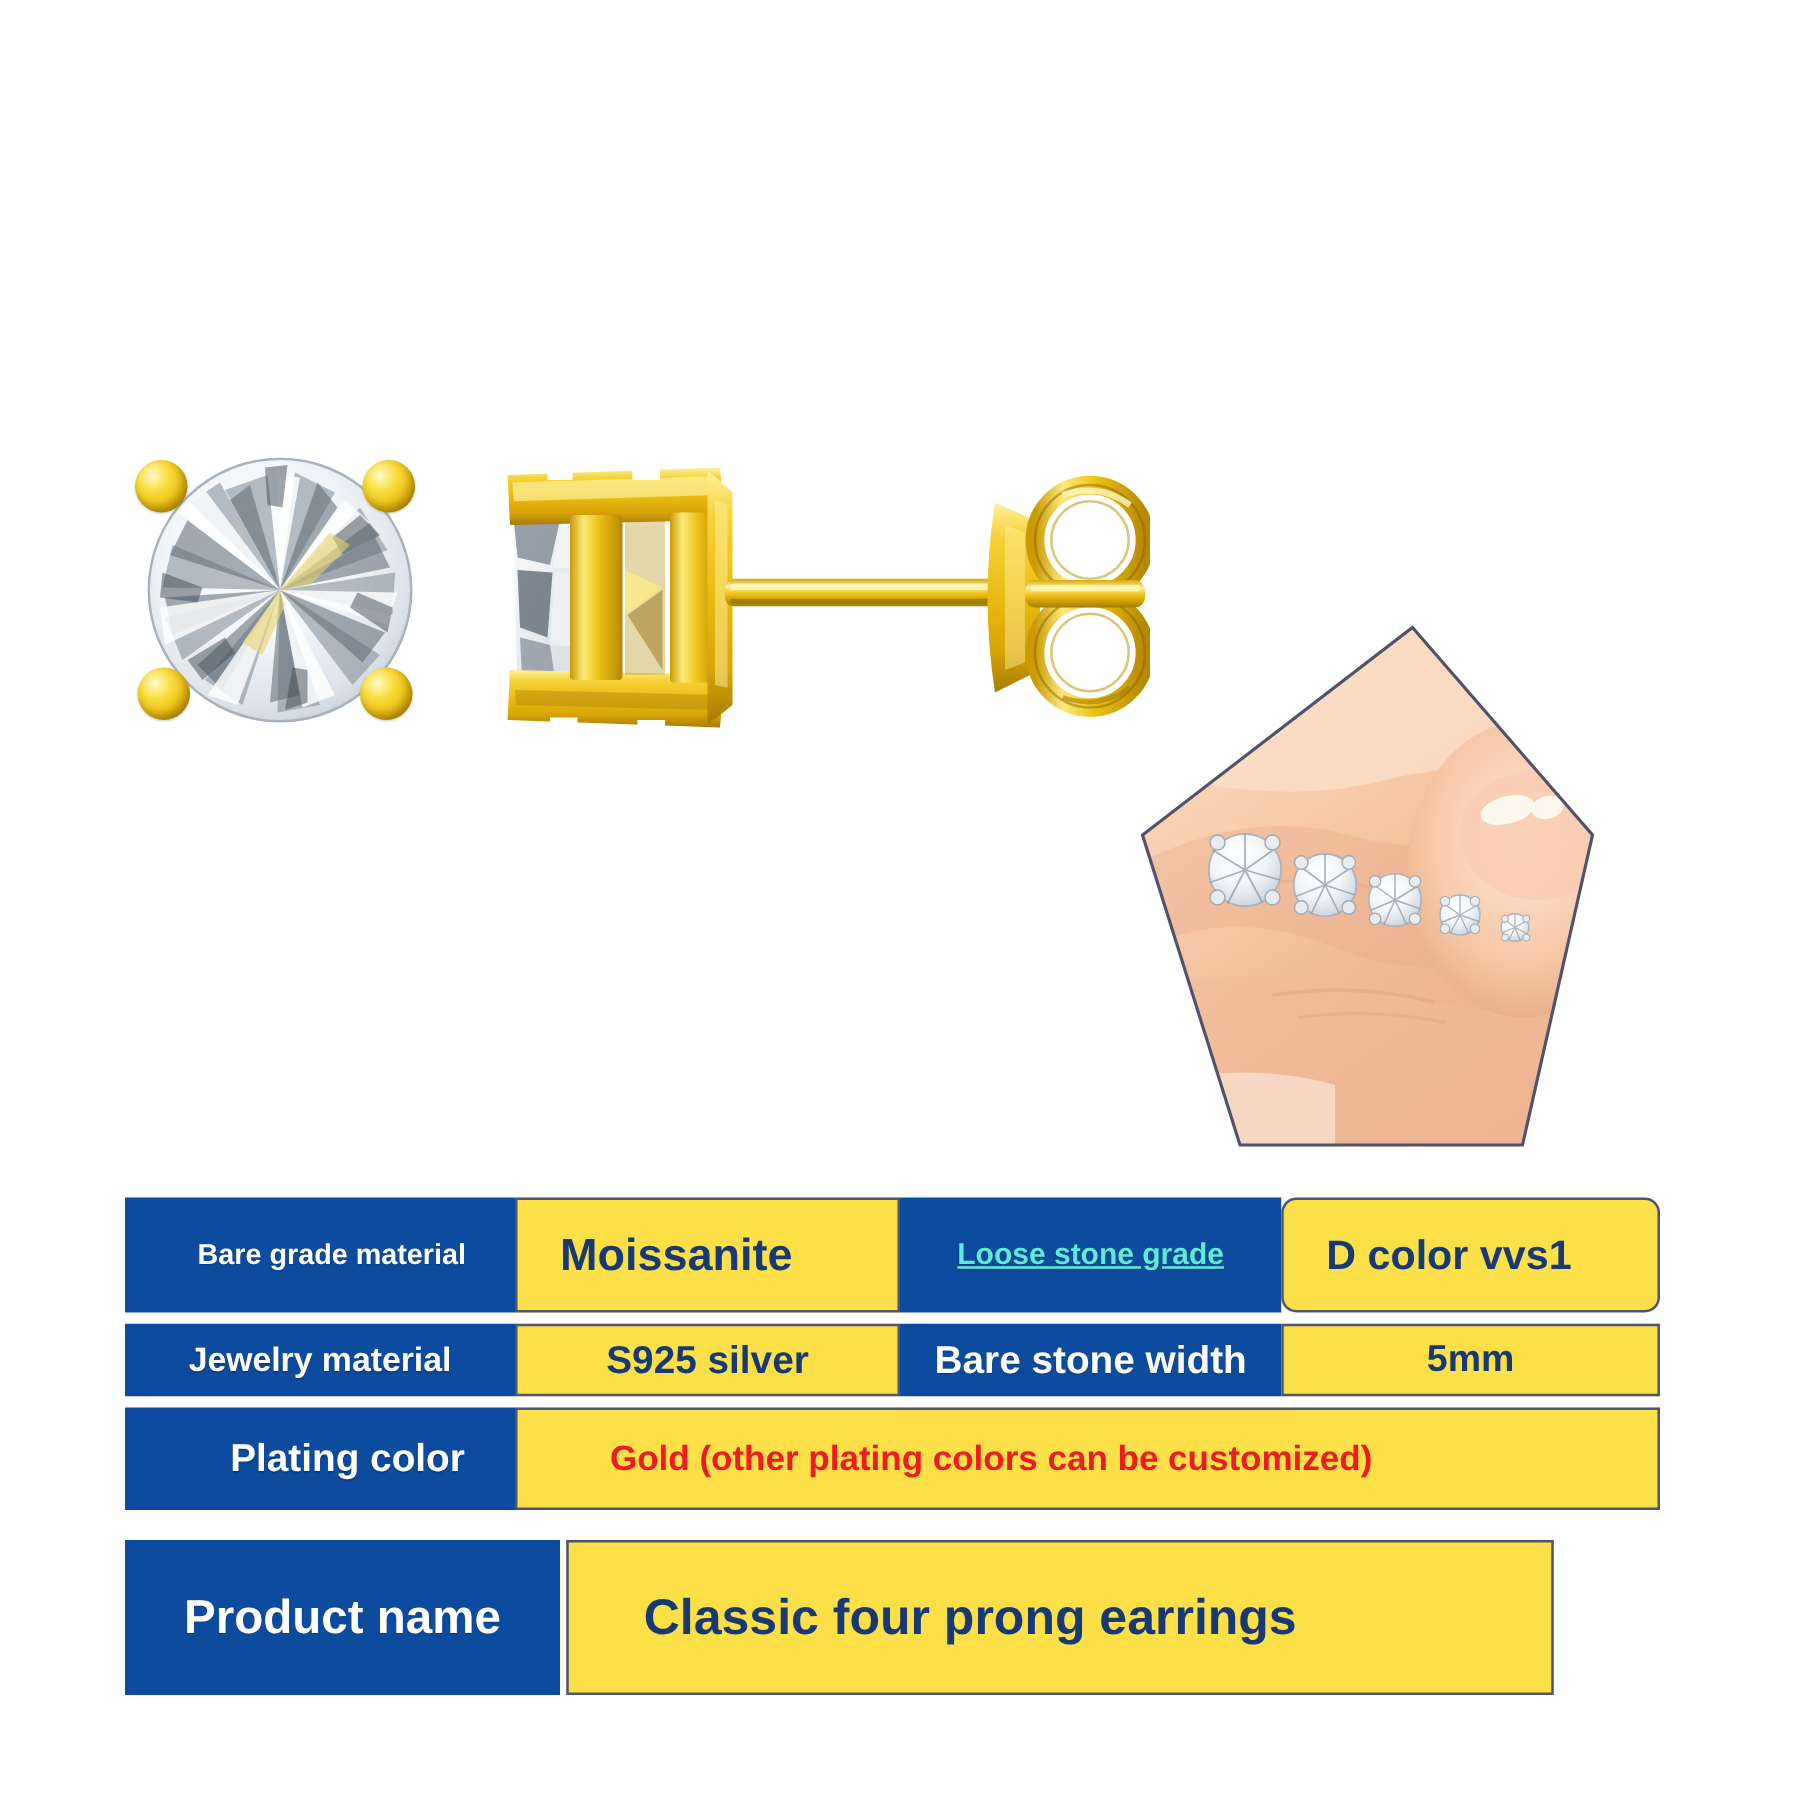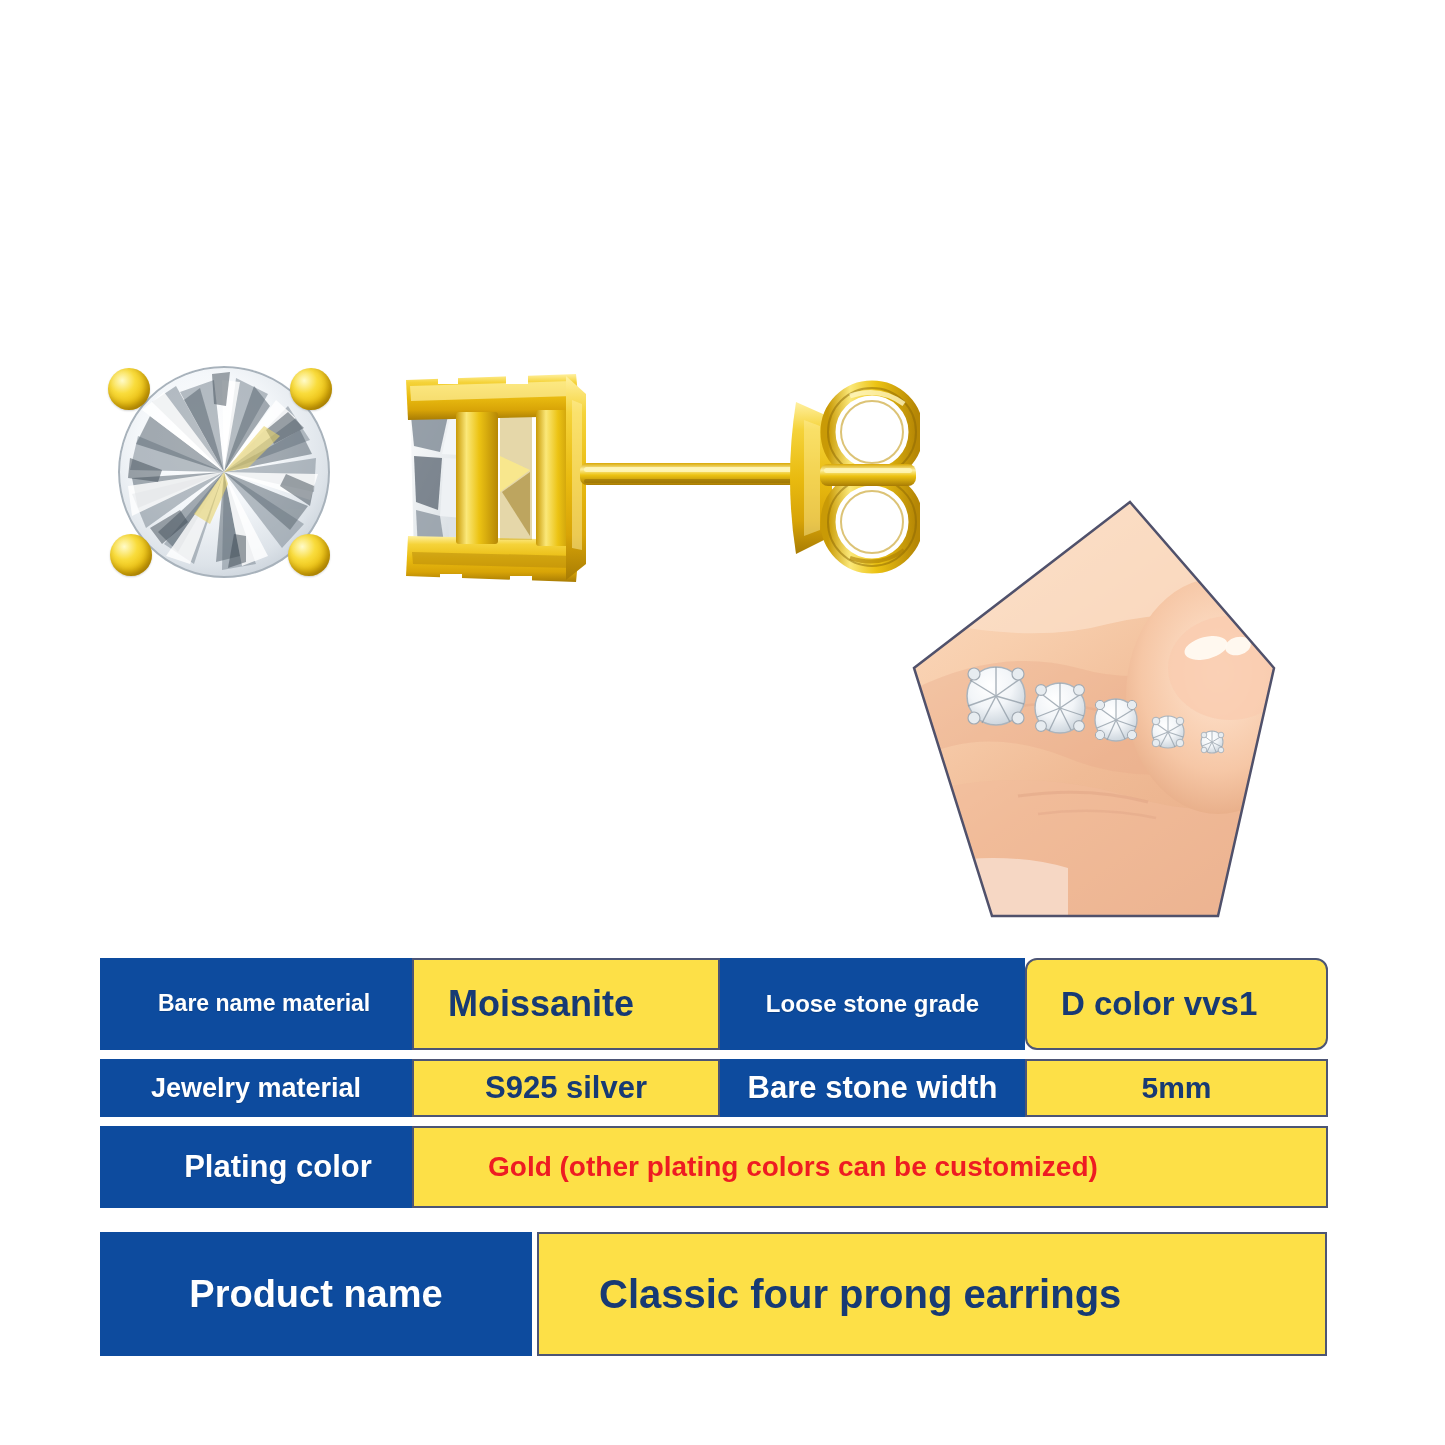--- a/index.html
+++ b/index.html
@@ -99,21 +99,21 @@
     box-sizing: border-box;
     line-height: 1.12;
   }
   .cell-label {
     background: #0d4b9e;
     color: #ffffff;
     font-weight: bold;
     padding: 0 14px 0 58px;
     text-shadow: 0 1px 1px rgba(0,0,0,.18);
   }
-  .cell-label.dim { color: #ffffff; }
+  .cell-label.dim { color: #5eead4; text-decoration: underline; }
   .cell-value {
     background: #fde047;
     color: #173a74;
     font-weight: bold;
     border: 2px solid #4c5575;
     padding: 0 14px 0 34px;
   }
   .cell-value.red { color: #ee1c22; }
 
   
@@ -130,21 +130,21 @@
   #row2 .c3 { width: 305px; font-size: 31px; justify-content: center; padding-left: 14px; }
   #row2 .c4 { width: 303px; font-size: 30px; justify-content: center; padding-left: 14px; }
 
   
   #row3 { height: 82px; }
   #row3 .c1 { width: 312px; font-size: 31px; justify-content: center; }
   #row3 .c2 { width: 916px; font-size: 28px; padding-left: 74px; }
 
   
   #row4 { height: 124px; margin-top: 24px; }
-  #row4 .c1 { width: 432px; font-size: 38px; justify-content: center; padding-left: 14px; }
+  #row4 .c1 { width: 348px; font-size: 38px; justify-content: center; padding-left: 14px; }
   #row4 .c2 { width: 790px; font-size: 40px; padding-left: 60px; margin-left: 5px; }
 </style>
 </head>
 <body>
 
 <div id="photo-area">
 
   <div id="front-stud">
     <div class="stone-face">
       <svg viewBox="0 0 212 212" xmlns="http://www.w3.org/2000/svg">
@@ -425,21 +425,21 @@
       </g>
 
       <polygon points="222,6 366,172 310,420 84,420 6,172" fill="none" stroke="#50516b" stroke-width="2.5"></polygon>
     </svg>
   </div>
 </div>
 
 <div id="spec-table">
 
   <div class="spec-row" id="row1">
-    <div class="cell cell-label c1">Bare name material</div>
+    <div class="cell cell-label c1">Bare grade material</div>
     <div class="cell cell-value c2">Moissanite</div>
     <div class="cell cell-label dim c3">Loose stone grade</div>
     <div class="cell cell-value c4">D color vvs1</div>
   </div>
 
   <div class="spec-row" id="row2">
     <div class="cell cell-label c1">Jewelry material</div>
     <div class="cell cell-value c2">S925 silver</div>
     <div class="cell cell-label c3">Bare stone width</div>
     <div class="cell cell-value c4">5mm</div>

